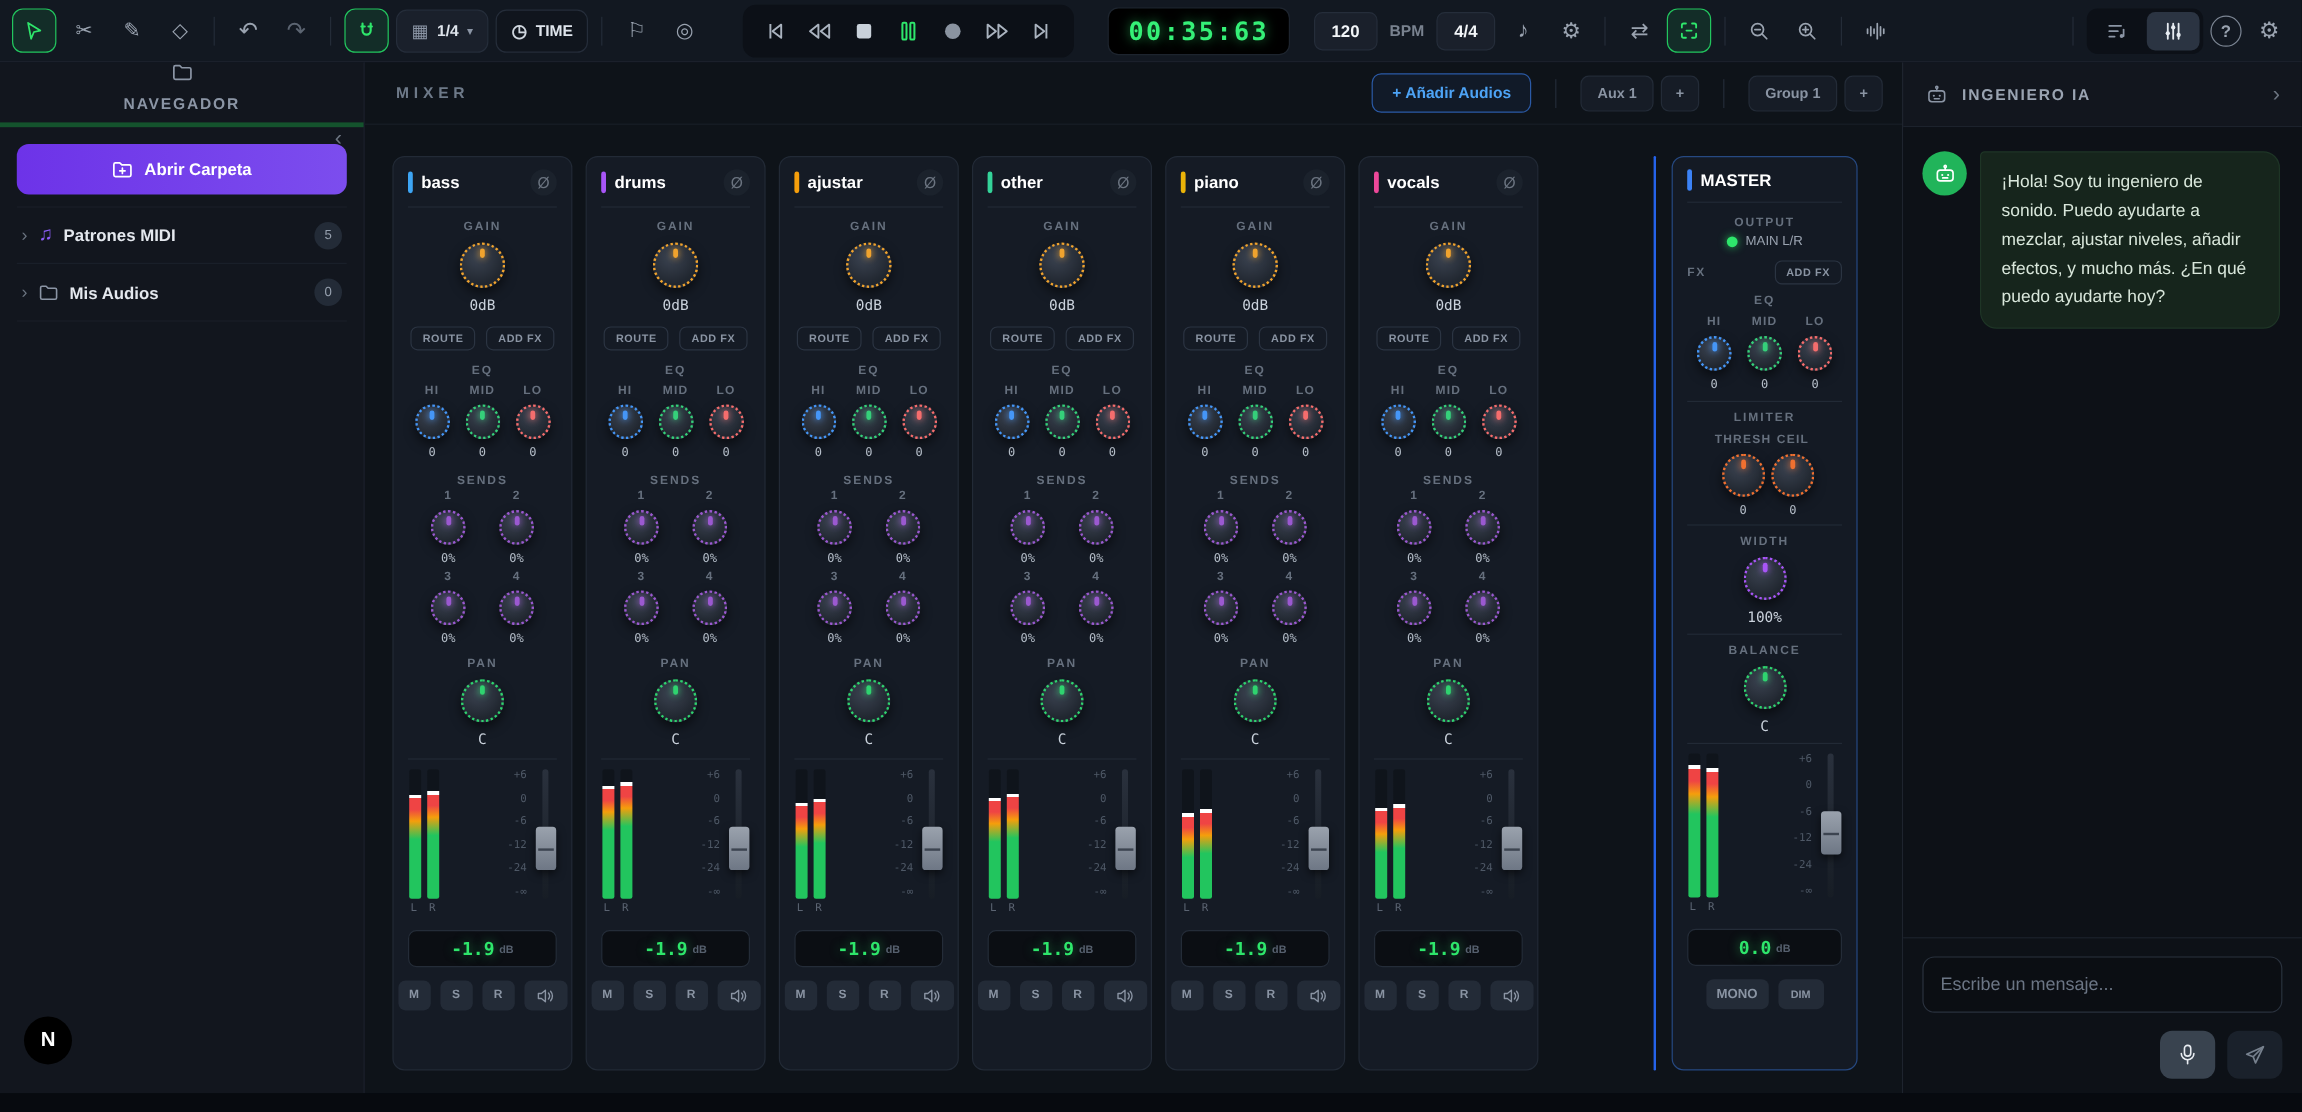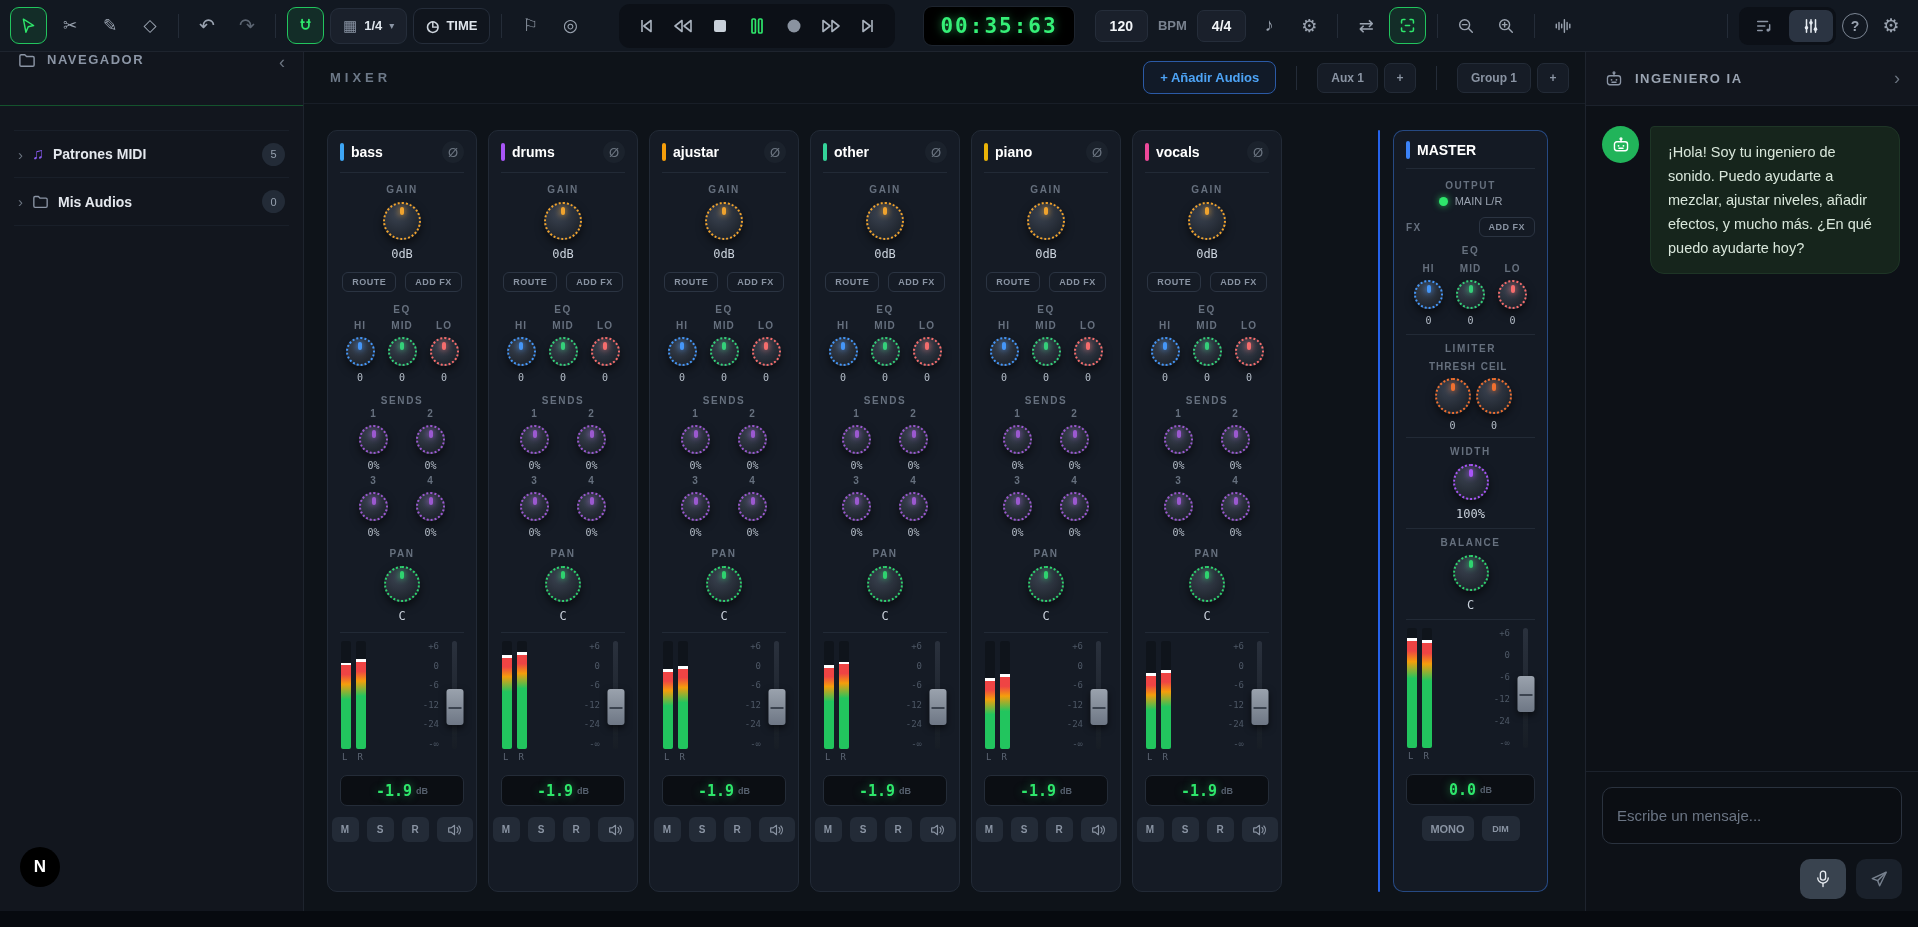--- a/index.html
+++ b/index.html
@@ -26,21 +26,21 @@
             font-size:14px; padding:7px 14px; flex:none; cursor:pointer; }
   .bpm-label { color:#79828f; font-weight:700; font-size:13px; margin:0 4px; flex:none; }
   .viewtoggle { display:flex; background:#0c1017; border-radius:9px; padding:3px; gap:3px; flex:none; }
   .viewtoggle .vbtn { width:44px; height:32px; border-radius:7px; display:flex; align-items:center; justify-content:center; cursor:pointer; color:#8b95a5; }
   .viewtoggle .vbtn.active { background:#2b3442; color:#e6ebf1; }
   .helpc { width:26px; height:26px; border:1.6px solid #7c8694; border-radius:50%; color:#9aa3b0; font-size:14px;
            font-weight:700; display:flex; align-items:center; justify-content:center; cursor:pointer; flex:none; }
 
   
   .sidebar { position:absolute; left:0; top:52px; width:304px; height:859px; background:#12161e; border-right:1px solid #1e242e; }
-  .sb-head { height:54px; display:flex; gap:11px; padding:0 18px; border-bottom:1px solid #14532d; }
+  .sb-head { height:54px; display:flex; align-items:center; gap:11px; padding:0 18px; border-bottom:4px solid #14532d;flex-direction:column; }
   .sb-title { color:#8b95a5; font-weight:700; font-size:13px; letter-spacing:1.5px; }
   .sb-collapse { margin-left:auto; color:#6b7480; font-size:18px; cursor:pointer; }
   .sb-body { padding:14px 14px 0; }
   .open-folder { width:100%; height:42px; border:none; border-radius:10px; cursor:pointer;
                  background:linear-gradient(90deg,#6d33e8,#7c4dee); color:#fff; font-weight:700; font-size:14px;
                  display:flex; align-items:center; justify-content:center; gap:9px; }
   .sb-row { height:48px; display:flex; align-items:center; gap:9px; padding:0 4px; border-bottom:1px solid #191f29; cursor:pointer; }
   .sb-row:first-of-type { margin-top:10px; border-top:1px solid #191f29; }
   .sb-chev { color:#6b7480; font-size:15px; }
   .sb-label { color:#e4e8ee; font-size:14px; font-weight:600; }
@@ -126,21 +126,21 @@
               border-left:1px solid #1e242e; display:flex; flex-direction:column; }
   .ai-head { height:54px; flex:none; display:flex; align-items:center; gap:11px; padding:0 18px; border-bottom:1px solid #1c222c; }
   .ai-title { color:#9aa4b2; font-weight:700; font-size:13px; letter-spacing:1.5px; }
   .ai-chev { margin-left:auto; color:#6b7480; font-size:18px; cursor:pointer; }
   .ai-chat { flex:1; background:#0d1117; padding:20px 16px; display:flex; gap:11px; align-items:flex-start; }
   .avatar { width:37px; height:37px; border-radius:50%; background:#21b45a; display:flex; align-items:center;
             justify-content:center; flex:none; }
   .bubble { background:#16251c; border:1px solid #1e3526; border-radius:4px 14px 14px 14px; padding:13px 17px;
             color:#d9e7db; font-size:14.5px; line-height:1.66; max-width:250px; }
   .ai-input-zone { flex:none; background:#0d1117; border-top:1px solid #1c222c; padding:15px 16px 12px; }
-  .ai-input { width:100%; height:57px; background:#0b0e13; border:1px solid #2a323e; border-radius:10px;
+  .ai-input { width:100%; height:47px; background:#0b0e13; border:1px solid #2a323e; border-radius:10px;
               color:#c7cfd9; font-size:15px; padding:13px 14px; font-family:"Liberation Sans",sans-serif; resize:none; }
   .ai-input::placeholder { color:#6b7584; }
   .ai-btns { display:flex; justify-content:flex-end; gap:10px; margin-top:15px; }
   .mic-btn, .send-btn { width:46px; height:40px; border-radius:10px; border:none; display:flex; align-items:center;
               justify-content:center; cursor:pointer; }
   .mic-btn { background:#39434f; }
   .send-btn { background:#1a212b; }
 
   .bottom-strip { position:absolute; left:0; bottom:0; width:1918px; height:16px; background:#070a0f; }
   svg { display:block; }
@@ -328,20 +328,29 @@
   <div class="sb-head">
     <span>
       <svg width="18" height="16" viewBox="0 0 20 18" fill="none" stroke="#8b95a5" stroke-width="1.6" stroke-linejoin="round">
           <path d="M2 4.5A1.5 1.5 0 0 1 3.5 3h4l2 2h7A1.5 1.5 0 0 1 18 6.5v8A1.5 1.5 0 0 1 16.5 16h-13A1.5 1.5 0 0 1 2 14.5z"></path>
         </svg>
     </span>
     <span class="sb-title">NAVEGADOR</span>
     <span class="sb-collapse">‹</span>
   </div>
   <div class="sb-body">
+    <button class="open-folder">
+      <span>
+        <svg width="18" height="16" viewBox="0 0 20 18" fill="none" stroke="#fff" stroke-width="1.6" stroke-linejoin="round">
+            <path d="M2 4.5A1.5 1.5 0 0 1 3.5 3h4l2 2h7A1.5 1.5 0 0 1 18 6.5v8A1.5 1.5 0 0 1 16.5 16h-13A1.5 1.5 0 0 1 2 14.5z"></path>
+            <path d="M10 8v5M7.5 10.5h5" stroke-linecap="round"></path>
+          </svg>
+      </span>
+      <span>Abrir Carpeta</span>
+    </button>
     <div class="sb-row">
       <span class="sb-chev">›</span>
       <span style="color:#8b5cf6;font-size:16px">♫</span>
       <span class="sb-label">Patrones MIDI</span>
       <span class="sb-count">5</span>
     </div>
     <div class="sb-row">
       <span class="sb-chev">›</span>
       <span>
         <svg width="17" height="15" viewBox="0 0 20 18" fill="none" stroke="#8b95a5" stroke-width="1.6" stroke-linejoin="round">

